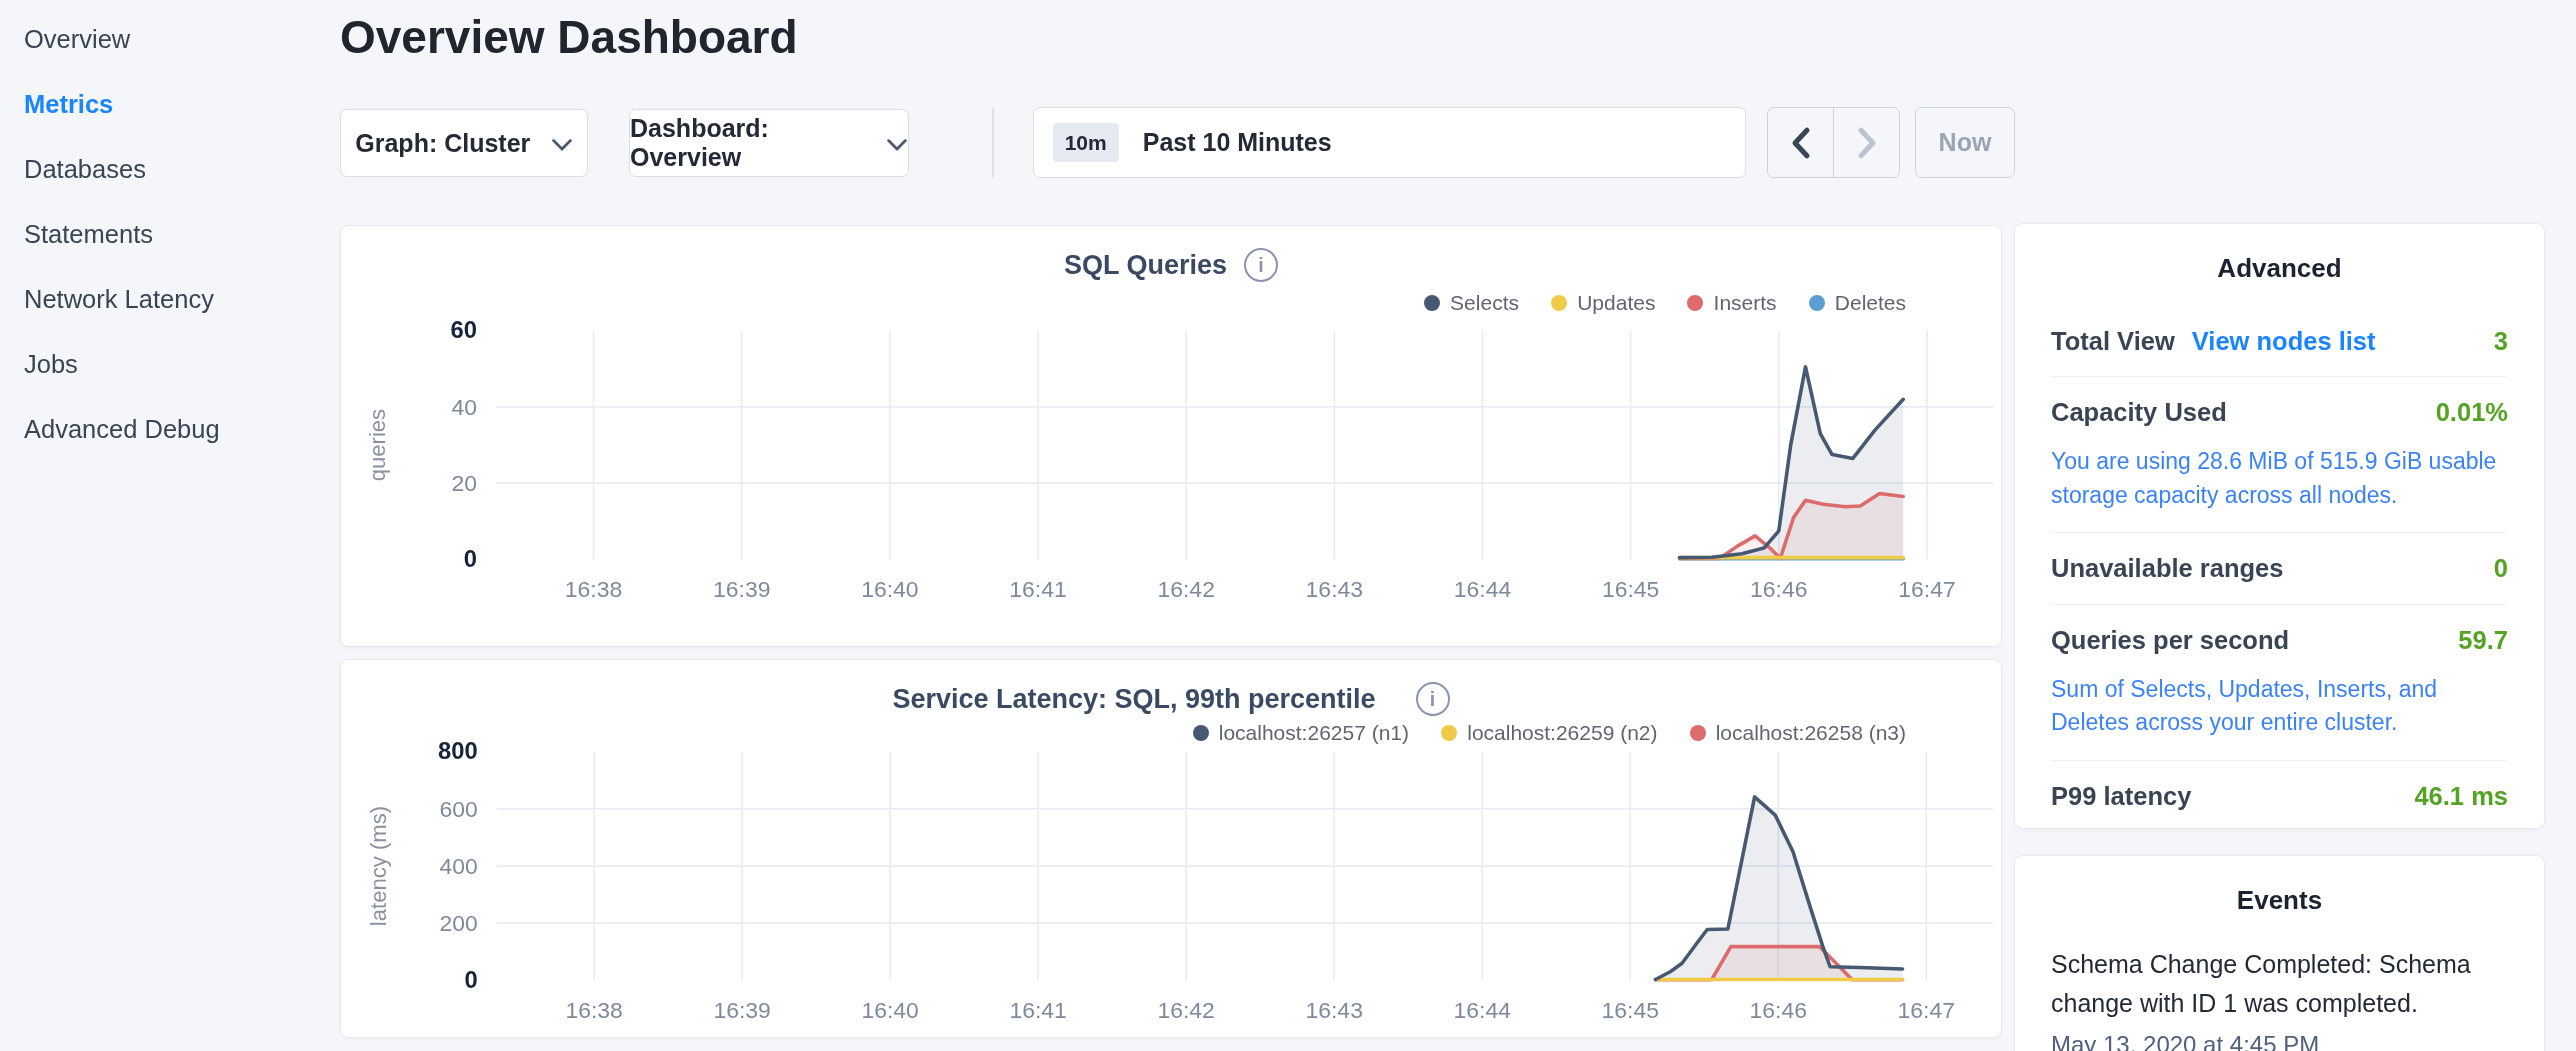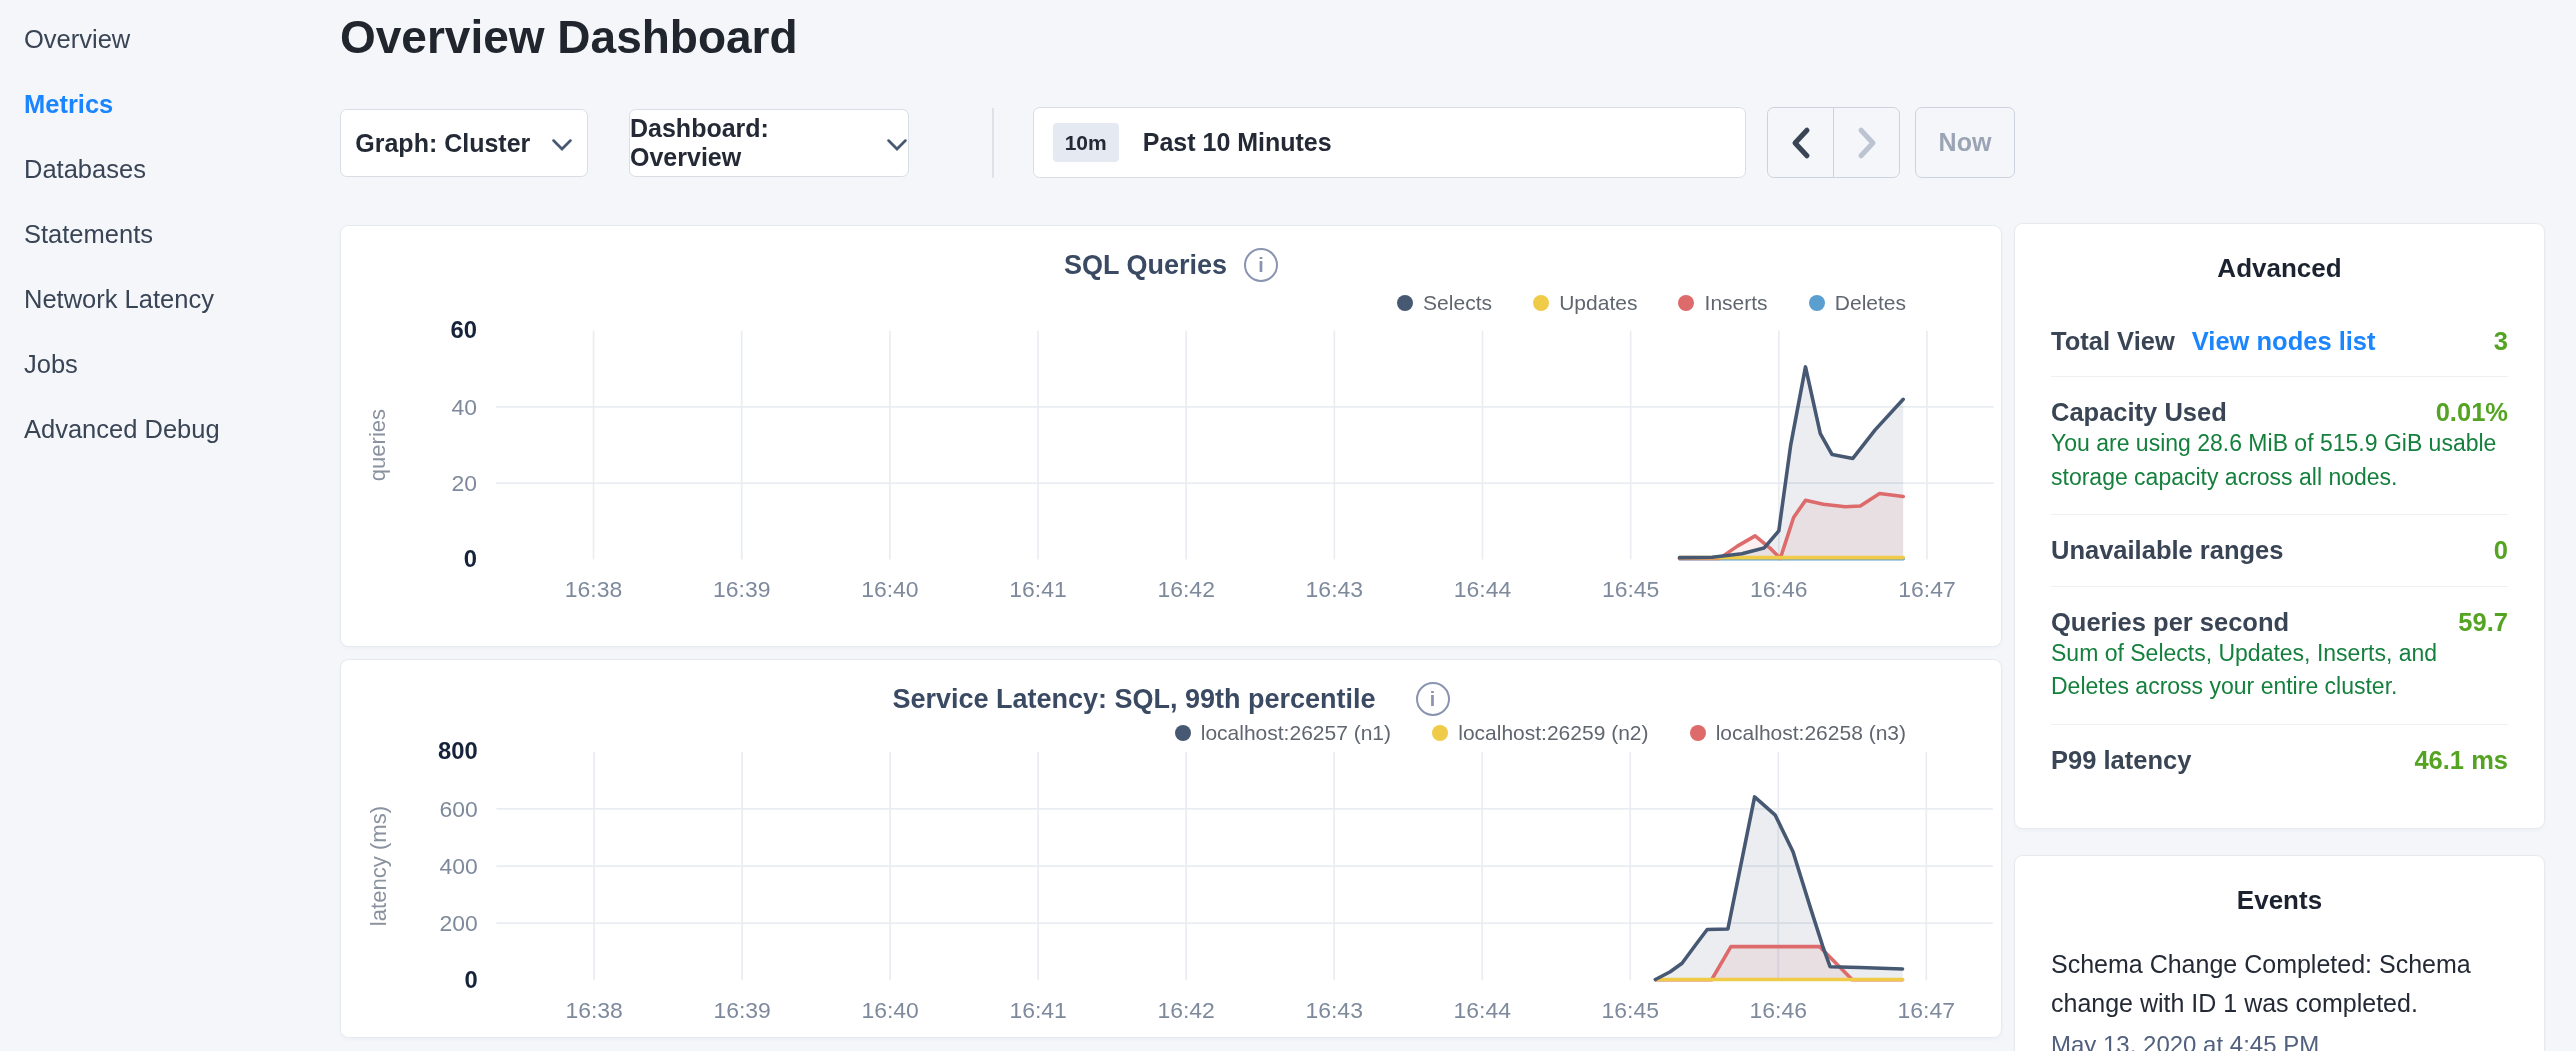--- a/index.html
+++ b/index.html
@@ -64,38 +64,38 @@
     position: absolute; left: 0; right: 0; display: flex;
     align-items: center; justify-content: center; gap: 17px;
   }
   .chart-title { font-size: 27px; font-weight: 700; color: #3b4a63; }
   .info-icon {
     width: 34px; height: 34px; border: 2.6px solid #8a94b0; border-radius: 50%;
     display: inline-flex; align-items: center; justify-content: center;
     font-size: 19.6px; font-weight: 700; color: #8a94b0;
   }
   .legend-row {
-    position: absolute; right: 95px; display: flex; gap: 41px; align-items: flex-end;
+    position: absolute; right: 95px; display: flex; gap: 32px; align-items: flex-end;
   }
   .legend-item { display: flex; align-items: center; gap: 10.2px; }
   .legend-dot { width: 16px; height: 16px; border-radius: 50%; }
   .legend-label { font-size: 21px; color: #60666f; }
   .chart-svg { position: absolute; left: 0; top: 0; }
   
   .summary-card { left: 2014px; top: 223px; width: 531px; height: 606px; padding: 29px 36px 0 36px; }
   .events-card  { left: 2014px; top: 855px; width: 531px; height: 255px; padding: 29px 36px 0 36px; }
   .panel-title { text-align: center; font-size: 26px; font-weight: 700; color: #1c2330; }
   .summary-rows { margin-top: 22px; }
   .summary-row { padding: 21px 0 20.4px 0; border-bottom: 1.7px solid #eef0f4; }
   .summary-row:last-child { border-bottom: none; }
   .sr-head { display: flex; align-items: baseline; }
   .sr-label { font-size: 25.5px; font-weight: 700; color: #394455; }
   .sr-link { margin-left: 17px; font-size: 25.5px; font-weight: 600; color: #1a85ff; cursor: pointer; }
   .sr-value { margin-left: auto; font-size: 25.5px; font-weight: 700; color: #54a322; }
-  .sr-desc { margin-top: 0; font-size: 23px; color: #15803d; line-height: 1.45; }
+  .sr-desc { margin-top: 18px; font-size: 23px; color: #3b82f6; line-height: 1.45; }
   .event-item { margin-top: 29px; }
   .event-text { font-size: 25px; color: #242a35; line-height: 1.55; }
   .event-time { margin-top: 8.5px; font-size: 24px; color: #51607e; }
 </style>
 </head>
 <body>
 
 <div class="sidebar">
   <div class="nav-item">Overview</div>
   <div class="nav-item active">Metrics</div>

